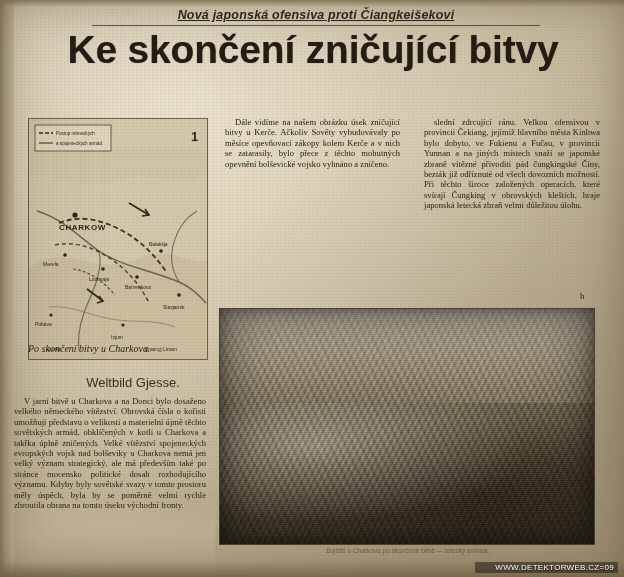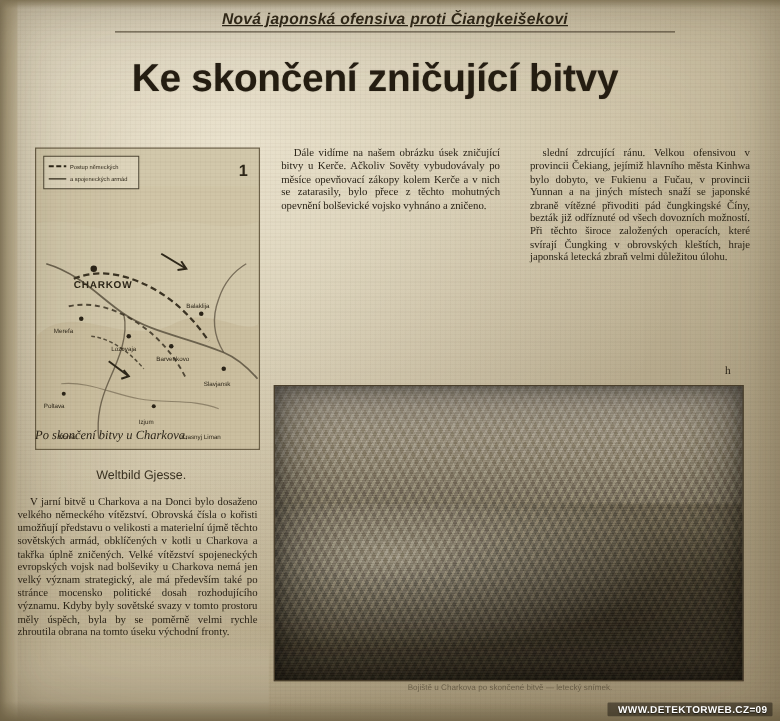--- a/index.html
+++ b/index.html
@@ -91,32 +91,31 @@
   }
   #kicker-rule {
     margin: 3px auto 0 auto;
     width: 448px;
     height: 1px;
     background: #3a3122;
     opacity: 0.75;
   }
   #headline {
     position: absolute;
-    left: 50px;
+    left: 63px;
     top: 28px;
     width: 500px;
     text-align: center;
     font-family: "Liberation Sans", sans-serif;
     font-weight: 700;
-    font-size: 31px;
+    font-size: 39px;
     line-height: 1.12;
     letter-spacing: -0.2px;
     color: #241d12;
     text-shadow: 0 0 1px rgba(40,32,18,0.35);
-    margin-top: 18px;
   }
   #headline .l2 { display: block; }
 
   
   .col-text {
     position: absolute;
     font-family: "Liberation Serif", serif;
     font-size: 8.6px;
     line-height: 10.4px;
     text-align: justify;
@@ -160,26 +159,26 @@
     left: 28px;
     top: 343px;
     width: 178px;
     font-family: "Liberation Serif", serif;
     font-style: italic;
     font-size: 10px;
     color: #2b2418;
   }
   #map-credit {
     position: absolute;
-    left: 24px;
+    left: 44px;
     top: 375px;
     width: 178px;
     text-align: center;
     font-family: "Liberation Sans", sans-serif;
-    font-size: 10px;
+    font-size: 13px;
     color: #3a3222;
   }
   .map-label {
     font-family: "Liberation Sans", sans-serif;
     fill: #2e2719;
   }
 
   
   #photo {
     position: absolute;
@@ -247,25 +246,25 @@
   }
 
   
   #watermark {
     position: absolute;
     right: 6px;
     bottom: 4px;
     z-index: 50;
     font-family: "Liberation Sans", sans-serif;
     font-size: 8px;
-    font-weight: 700;
+    font-weight: 400;
     letter-spacing: 0.3px;
     color: #ffffff;
     background: rgba(35,30,20,0.55);
-    padding: 1px 4px 1px 8px;
+    padding: 1px 4px 1px 20px;
     border-radius: 1px;
     text-shadow: 0 1px 1px rgba(0,0,0,0.7);
   }
 </style>
 </head>
 <body>
 
 <div id="page">
 
   <div id="kicker-wrap">

